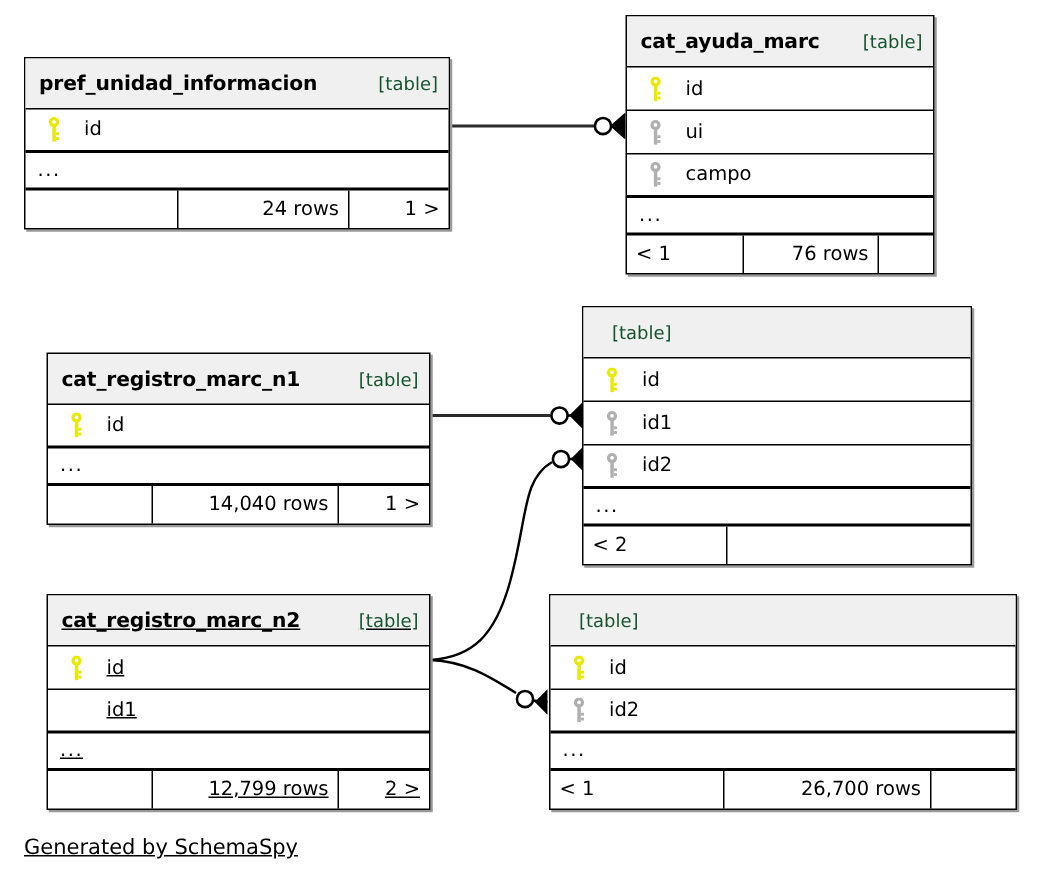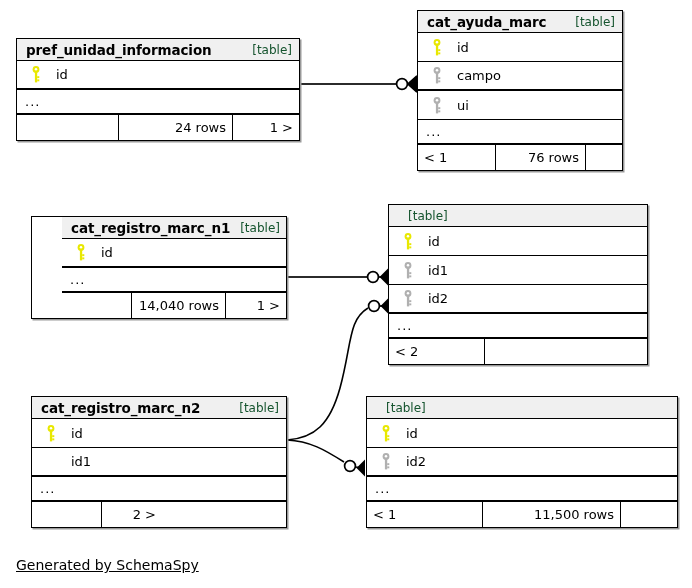--- a/index.html
+++ b/index.html
@@ -38,21 +38,21 @@
     z-index: 2;
     background: #ffffff;
     border: 1px solid #000000;
     box-shadow: 1.5px 1.5px 0 0 #999999;
     box-sizing: border-box;
   }
 
   .tbl-header {
     background: #f0f0f0;
     border-bottom: 1px solid #000000;
-    height: 22px;
+    height: 34px;
     display: flex;
     align-items: center;
     justify-content: space-between;
     padding: 0 7px 0 9px;
     box-sizing: border-box;
     white-space: nowrap;
   }
   .tbl-name {
     font-weight: bold;
     font-size: 13.5px;
@@ -216,53 +216,53 @@
         <svg class="key-svg" width="9" height="17" viewBox="0 0 9 17">
           <circle cx="4" cy="3.4" r="3.4" fill="#e8e800"></circle>
           <circle cx="4" cy="3.2" r="1.25" fill="#ffffff"></circle>
           <rect x="2.9" y="5.4" width="2.3" height="11" fill="#e8e800"></rect>
           <rect x="5.2" y="10.2" width="2.1" height="1.9" fill="#e8e800"></rect>
           <rect x="5.2" y="13.4" width="2.1" height="1.9" fill="#e8e800"></rect>
         </svg>
       </span>
       <span class="col-name">id</span>
     </div>
+    <div class="tbl-col">
+      <span class="col-key">
+        <svg class="key-svg" width="9" height="17" viewBox="0 0 9 17">
+          <circle cx="4" cy="3.4" r="3.4" fill="#b0b0b0"></circle>
+          <circle cx="4" cy="3.2" r="1.25" fill="#ffffff"></circle>
+          <rect x="2.9" y="5.4" width="2.3" height="11" fill="#b0b0b0"></rect>
+          <rect x="5.2" y="10.2" width="2.1" height="1.9" fill="#b0b0b0"></rect>
+          <rect x="5.2" y="13.4" width="2.1" height="1.9" fill="#b0b0b0"></rect>
+        </svg>
+      </span>
+      <span class="col-name">ui</span>
+    </div>
     <div class="tbl-col thick-bottom">
       <span class="col-key">
         <svg class="key-svg" width="9" height="17" viewBox="0 0 9 17">
           <circle cx="4" cy="3.4" r="3.4" fill="#b0b0b0"></circle>
           <circle cx="4" cy="3.2" r="1.25" fill="#ffffff"></circle>
           <rect x="2.9" y="5.4" width="2.3" height="11" fill="#b0b0b0"></rect>
           <rect x="5.2" y="10.2" width="2.1" height="1.9" fill="#b0b0b0"></rect>
           <rect x="5.2" y="13.4" width="2.1" height="1.9" fill="#b0b0b0"></rect>
         </svg>
       </span>
       <span class="col-name">campo</span>
-    </div>
-    <div class="tbl-col">
-      <span class="col-key">
-        <svg class="key-svg" width="9" height="17" viewBox="0 0 9 17">
-          <circle cx="4" cy="3.4" r="3.4" fill="#b0b0b0"></circle>
-          <circle cx="4" cy="3.2" r="1.25" fill="#ffffff"></circle>
-          <rect x="2.9" y="5.4" width="2.3" height="11" fill="#b0b0b0"></rect>
-          <rect x="5.2" y="10.2" width="2.1" height="1.9" fill="#b0b0b0"></rect>
-          <rect x="5.2" y="13.4" width="2.1" height="1.9" fill="#b0b0b0"></rect>
-        </svg>
-      </span>
-      <span class="col-name">ui</span>
     </div>
     <div class="tbl-ellipsis">...</div>
     <div class="tbl-footer">
       <span class="foot-cell foot-left" style="width:78px;">&lt; 1</span>
       <span class="foot-cell foot-mid">76 rows</span>
       <span class="foot-cell foot-right" style="width:36px;"></span>
     </div>
   </div>
 
-  <div class="table-box" style="left:31px; top:216px; width:256px;padding-left:30px;">
+  <div class="table-box" style="left:31px; top:235px; width:256px;">
     <div class="tbl-header">
       <span class="tbl-name">cat_registro_marc_n1</span>
       <span class="tbl-kind">[table]</span>
     </div>
     <div class="tbl-col thick-bottom">
       <span class="col-key">
         <svg class="key-svg" width="9" height="17" viewBox="0 0 9 17">
           <circle cx="4" cy="3.4" r="3.4" fill="#e8e800"></circle>
           <circle cx="4" cy="3.2" r="1.25" fill="#ffffff"></circle>
           <rect x="2.9" y="5.4" width="2.3" height="11" fill="#e8e800"></rect>
@@ -320,21 +320,21 @@
       </span>
       <span class="col-name">id2</span>
     </div>
     <div class="tbl-ellipsis">...</div>
     <div class="tbl-footer">
       <span class="foot-cell foot-left" style="width:96px;">&lt; 2</span>
       <span class="foot-cell foot-right" style="width:48px;"></span>
     </div>
   </div>
 
-  <div class="table-box" style="left:31px; top:396px; width:256px;">
+  <div class="table-box" style="left:31px; top:396px; width:256px;text-decoration:underline;">
     <div class="tbl-header">
       <span class="tbl-name">cat_registro_marc_n2</span>
       <span class="tbl-kind">[table]</span>
     </div>
     <div class="tbl-col">
       <span class="col-key">
         <svg class="key-svg" width="9" height="17" viewBox="0 0 9 17">
           <circle cx="4" cy="3.4" r="3.4" fill="#e8e800"></circle>
           <circle cx="4" cy="3.2" r="1.25" fill="#ffffff"></circle>
           <rect x="2.9" y="5.4" width="2.3" height="11" fill="#e8e800"></rect>
@@ -344,20 +344,21 @@
       </span>
       <span class="col-name">id</span>
     </div>
     <div class="tbl-col thick-bottom">
       <span class="col-key nokey"></span>
       <span class="col-name">id1</span>
     </div>
     <div class="tbl-ellipsis">...</div>
     <div class="tbl-footer">
       <span class="foot-cell foot-left" style="width:70px;"></span>
+      <span class="foot-cell foot-mid">12,799 rows</span>
       <span class="foot-cell foot-right" style="width:60px;">2 &gt;</span>
     </div>
   </div>
 
   <div class="table-box" style="left:366px; top:396px; width:312px;">
     <div class="tbl-header">
       <span class="tbl-kind">[table]</span>
     </div>
     <div class="tbl-col">
       <span class="col-key">
@@ -379,20 +380,20 @@
           <rect x="2.9" y="5.4" width="2.3" height="11" fill="#b0b0b0"></rect>
           <rect x="5.2" y="10.2" width="2.1" height="1.9" fill="#b0b0b0"></rect>
           <rect x="5.2" y="13.4" width="2.1" height="1.9" fill="#b0b0b0"></rect>
         </svg>
       </span>
       <span class="col-name">id2</span>
     </div>
     <div class="tbl-ellipsis">...</div>
     <div class="tbl-footer">
       <span class="foot-cell foot-left" style="width:116px;">&lt; 1</span>
-      <span class="foot-cell foot-mid">11,500 rows</span>
+      <span class="foot-cell foot-mid">26,700 rows</span>
       <span class="foot-cell foot-right" style="width:56px;"></span>
     </div>
   </div>
 
   <div class="footer-note">Generated by SchemaSpy</div>
 
 </div>
 
 </body></html>

